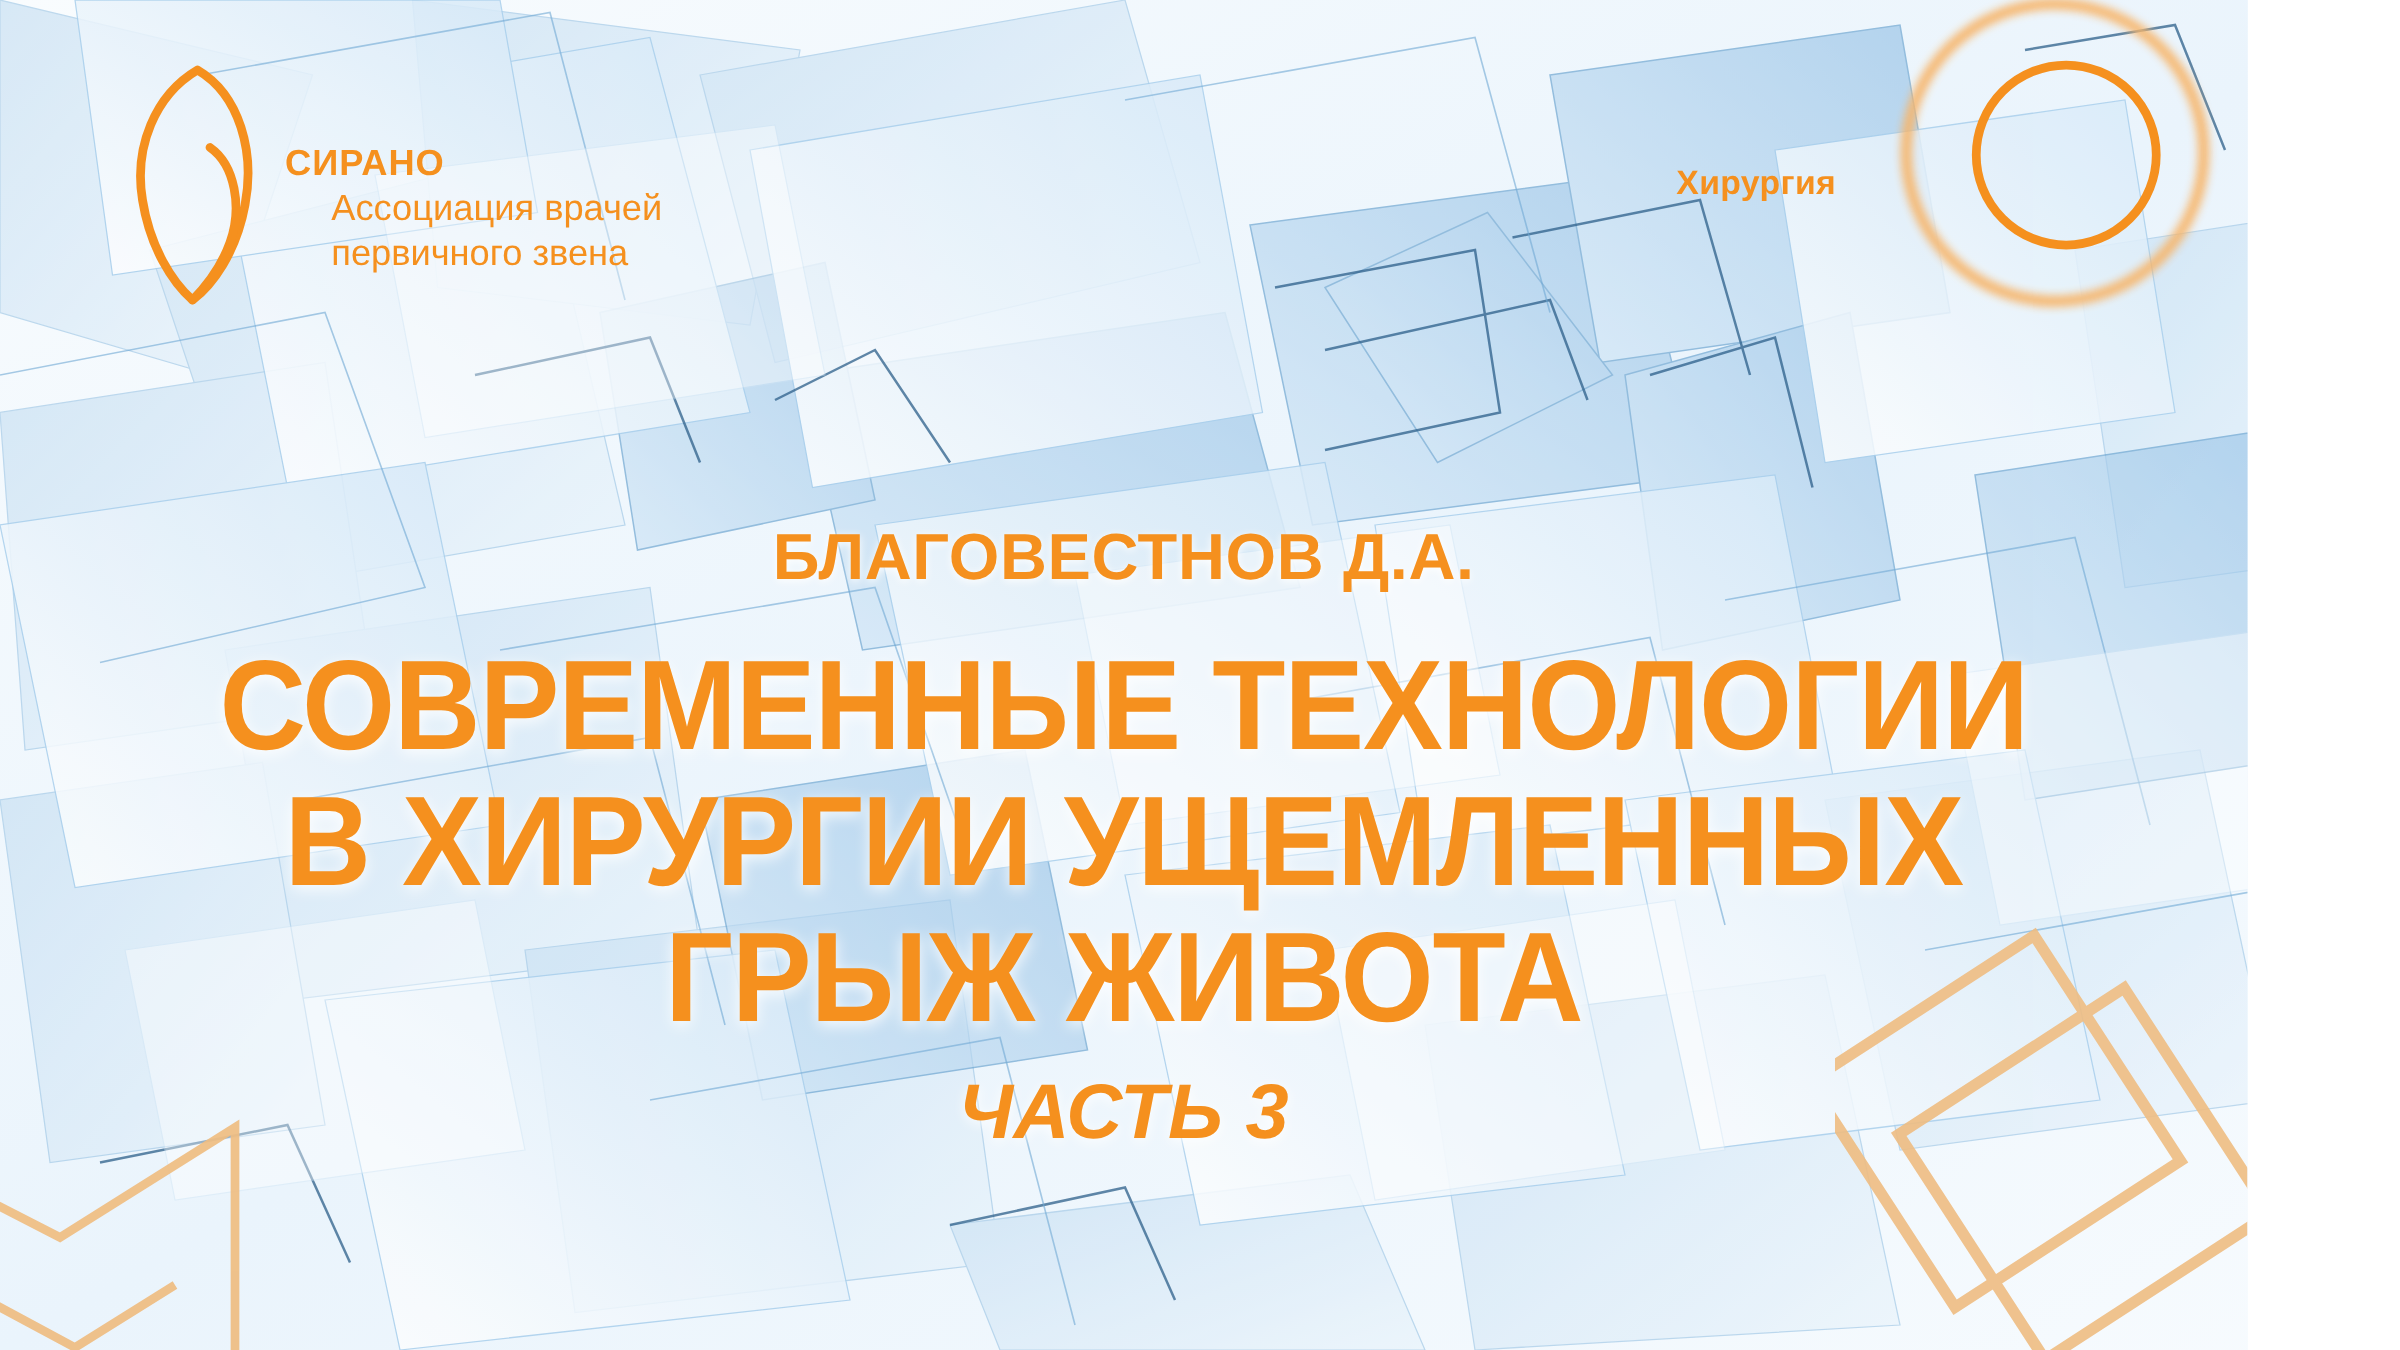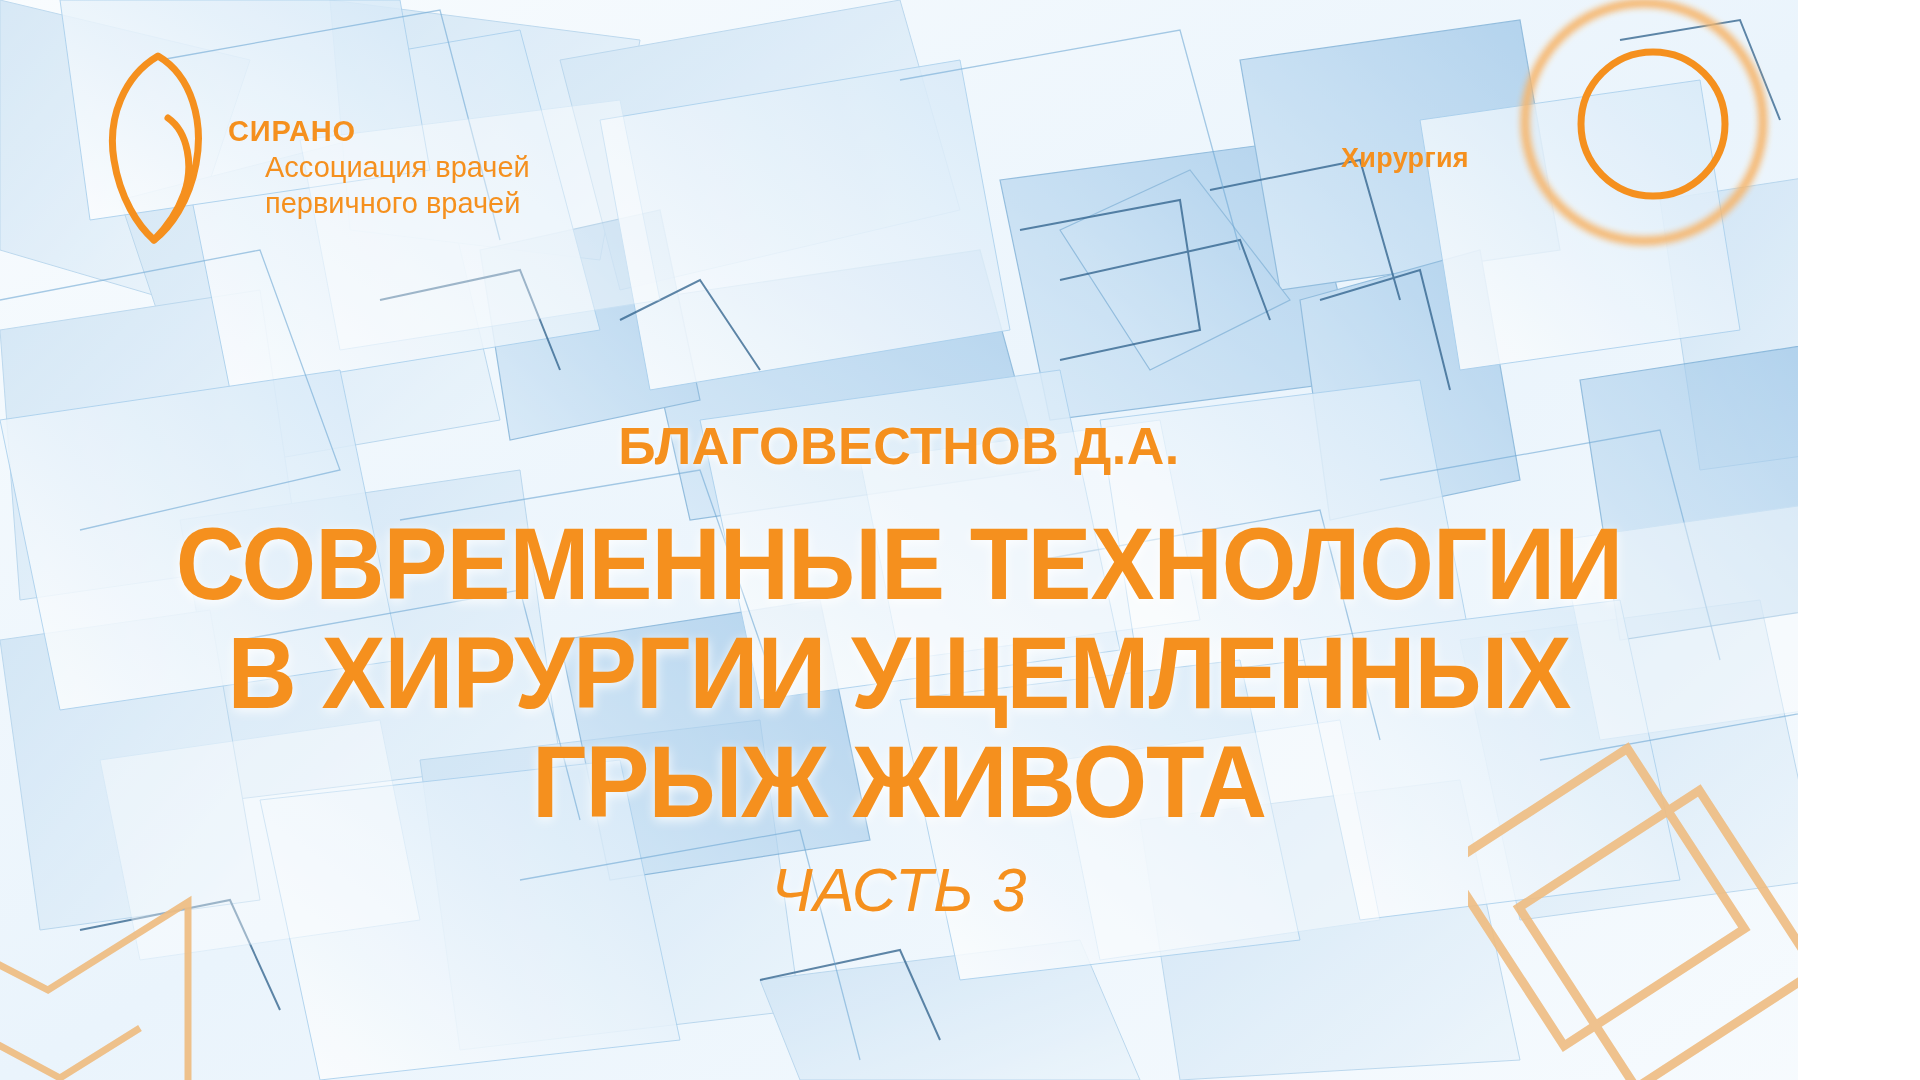--- a/index.html
+++ b/index.html
@@ -74,21 +74,20 @@
   
   .section-tag {
     position: absolute;
     left: 1341px;
     top: 131px;
     color: #f5901e;
     font-size: 27px;
     font-weight: 700;
     letter-spacing: 0.3px;
     white-space: nowrap;
-    margin-top: 12px;
   }
 
   
   .corner-rings {
     position: absolute;
     right: -6px;
     top: -6px;
     width: 360px;
     height: 320px;
     pointer-events: none;
@@ -141,21 +140,21 @@
     transform: scaleX(0.94);
     text-shadow: 0 3px 12px rgba(255,255,255,0.9);
     white-space: nowrap;
   }
   .title-line + .title-line {
     margin-top: 8px;
   }
   .part {
     color: #f5901e;
     font-size: 62px;
-    font-weight: 400;
+    font-weight: 700;
     font-style: italic;
     letter-spacing: 0.5px;
     line-height: 1;
     margin: 26px 0 0 0;
     text-shadow: 0 3px 10px rgba(255,255,255,0.9);
   }
 </style>
 </head>
 <body>
 
@@ -258,21 +257,21 @@
 
   <div class="logo-block">
     <svg class="logo-mark" viewBox="0 0 104 196" aria-hidden="true">
       <path d="M54 8 C 88 28, 100 74, 92 116 C 85 154, 66 180, 50 192
                C 34 178, 16 150, 10 112 C 3 70, 20 28, 54 8 Z" fill="none" stroke="#F5901E" stroke-width="7" stroke-linecap="round" stroke-linejoin="round"></path>
       <path d="M64 70 C 84 84, 90 118, 80 146 C 72 168, 58 184, 50 192" fill="none" stroke="#F5901E" stroke-width="7" stroke-linecap="round"></path>
     </svg>
     <div class="logo-text">
       <div class="l1">СИРАНО</div>
       <div class="l2">Ассоциация врачей</div>
-      <div class="l3">первичного врачей</div>
+      <div class="l3">первичного звена</div>
     </div>
   </div>
 
   <div class="section-tag">Хирургия</div>
 
   <svg class="corner-rings" viewBox="0 0 360 320" aria-hidden="true">
     <defs>
       <filter id="softBlur" x="-30%" y="-30%" width="160%" height="160%">
         <feGaussianBlur stdDeviation="3.2"></feGaussianBlur>
       </filter>

